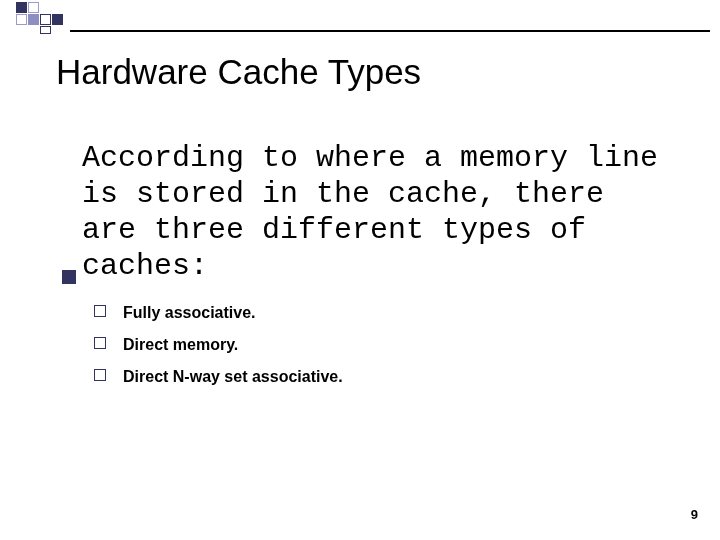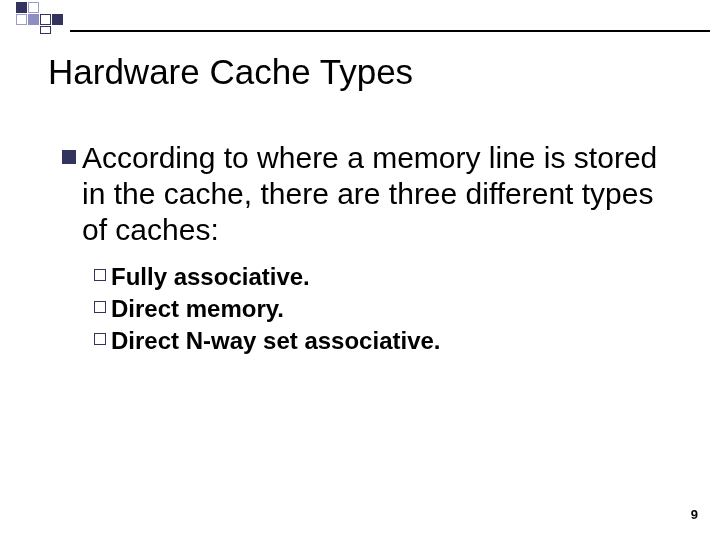--- a/index.html
+++ b/index.html
@@ -34,33 +34,34 @@
     position: absolute;
     top: 30px;
     left: 70px;
     width: 640px;
     height: 2px;
     background: #000;
   }
   .title {
     position: absolute;
     top: 52px;
-    left: 48px;
+    left: 56px;
     font-size: 35px;
     letter-spacing: 0px;
   }
   .body {
     position: absolute;
     top: 140px;
     left: 62px;
     width: 610px;
   }
   .b1 {
     display: flex;
-    align-items: flex-start;
+    align-items: flex-end;
+    font-family: Liberation Mono, monospace;
   }
   .b1 .bullet {
     width: 14px;
     height: 14px;
     background: #33335f;
     margin-top: 10px;
     margin-right: 6px;
     flex: 0 0 auto;
   }
   .b1 .text {
@@ -79,23 +80,24 @@
   .b2 .bullet {
     width: 12px;
     height: 12px;
     border: 1.5px solid #33335f;
     box-sizing: border-box;
     margin-top: 7px;
     margin-right: 5px;
     flex: 0 0 auto;
   }
   .b2 .text {
-    font-size: 24px;
+    font-size: 16px;
     line-height: 30px;
     font-weight: bold;
+    margin-left: 12px;
   }
   .pagenum {
     position: absolute;
     right: 22px;
     bottom: 18px;
     font-size: 13px;
     font-weight: bold;
   }
 </style>
 </head>

